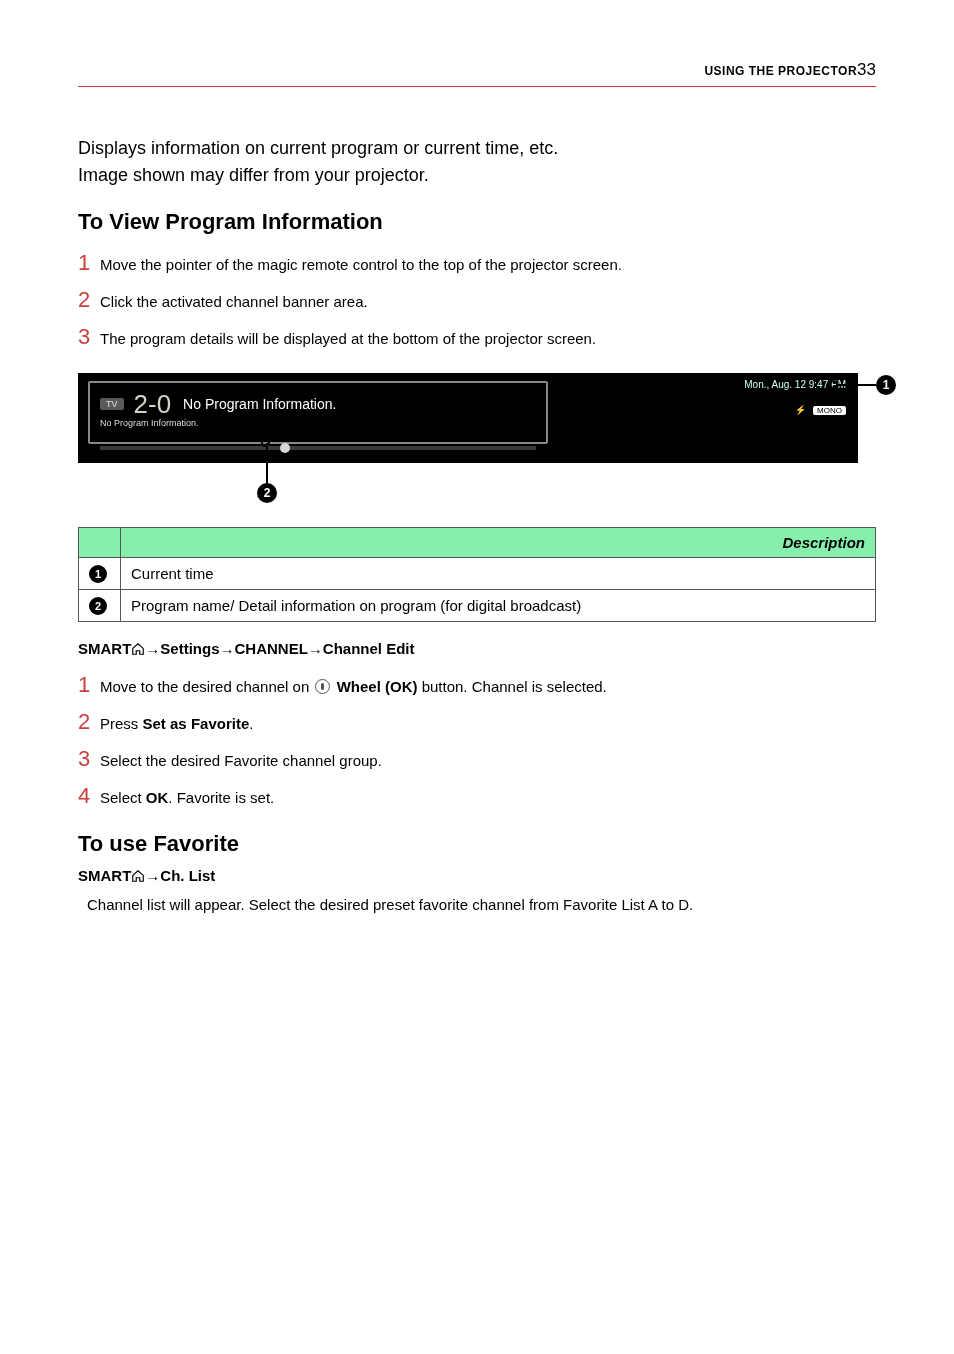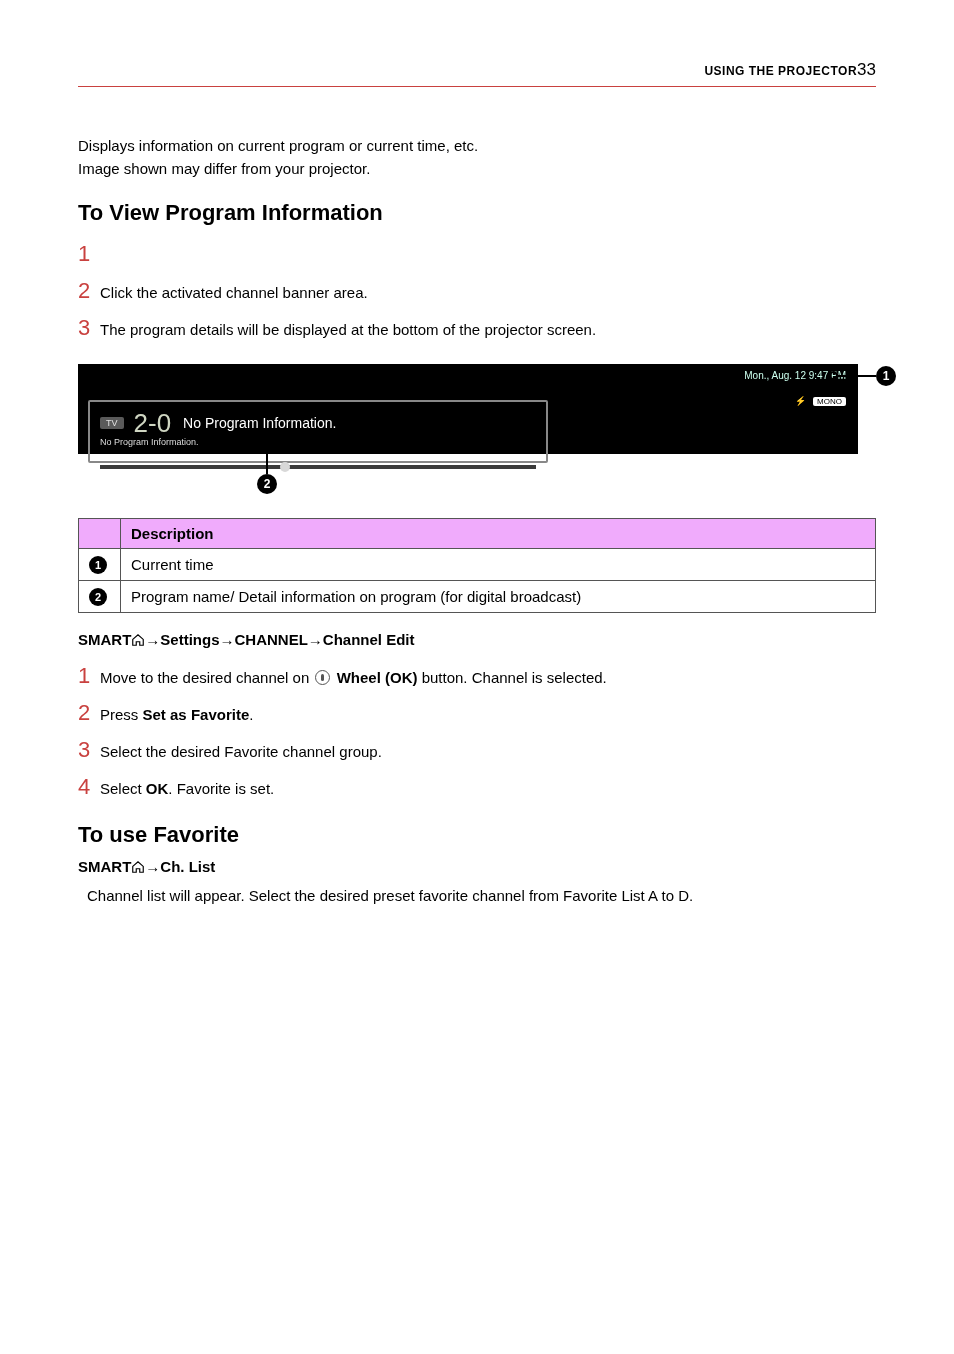--- a/index.html
+++ b/index.html
@@ -29,21 +29,21 @@
   }
   .header-page {
     font-size: 17px;
   }
   h1.main-title {
     font-size: 32px;
     font-weight: bold;
     margin-bottom: 26px;
   }
   .intro {
-    font-size: 15px;
+    font-size: 18px;
     line-height: 1.5;
     margin-bottom: 20px;
   }
   h2.sub-title {
     font-size: 22px;
     font-weight: bold;
     margin-bottom: 10px;
     margin-top: 18px;
   }
   .step-row {
@@ -71,21 +71,20 @@
     left:0; top:0;
     width: 780px;
     height: 90px;
     background: #000;
     display: flex;
   }
   .sc-left {
     flex:1;
     padding: 8px 10px 12px 10px;
     position: relative;
-    margin-top: 28px;
   }
   .sc-box {
     border: 2px solid #888;
     border-radius: 2px;
     padding: 6px 10px 14px 10px;
     color:#fff;
     position: relative;
   }
   .sc-ch-row { display:flex; align-items: center; gap:10px;}
   .sc-tv-badge {
@@ -152,23 +151,24 @@
     border-collapse: collapse;
     margin: 8px 0 18px 0;
     font-size:15px;
   }
   table.desc-table th, table.desc-table td {
     border: 1px solid #555;
     padding: 6px 10px;
     text-align: left;
   }
   table.desc-table th {
-    background:#f0abfc;
+    background:#86efac;
     font-weight: bold;
-    text-align: left;
+    text-align: right;
+    font-style: italic;
   }
   .numcell { width:42px; text-align:center; }
   .num-badge {
     display:inline-flex; width:18px; height:18px; border-radius:50%;
     background:#000; color:#fff; font-size:11px; font-weight:bold;
     align-items:center; justify-content:center;
   }
   .nav-path {
     font-size:15px; font-weight:bold; margin: 8px 0 10px 0;
     display:flex; align-items:center; flex-wrap:wrap; 
@@ -199,20 +199,21 @@
 
   <div class="intro">
     <div>Displays information on current program or current time, etc.</div>
     <div>Image shown may differ from your projector.</div>
   </div>
 
   <h2 class="sub-title">To View Program Information</h2>
 
   <div class="step-row">
     <span class="step-num">1</span>
+    <span>Move the pointer of the magic remote control to the top of the projector screen.</span>
   </div>
   <div class="step-row">
     <span class="step-num">2</span>
     <span>Click the activated channel banner area.</span>
   </div>
   <div class="step-row">
     <span class="step-num">3</span>
     <span>The program details will be displayed at the bottom of the projector screen.</span>
   </div>
 

